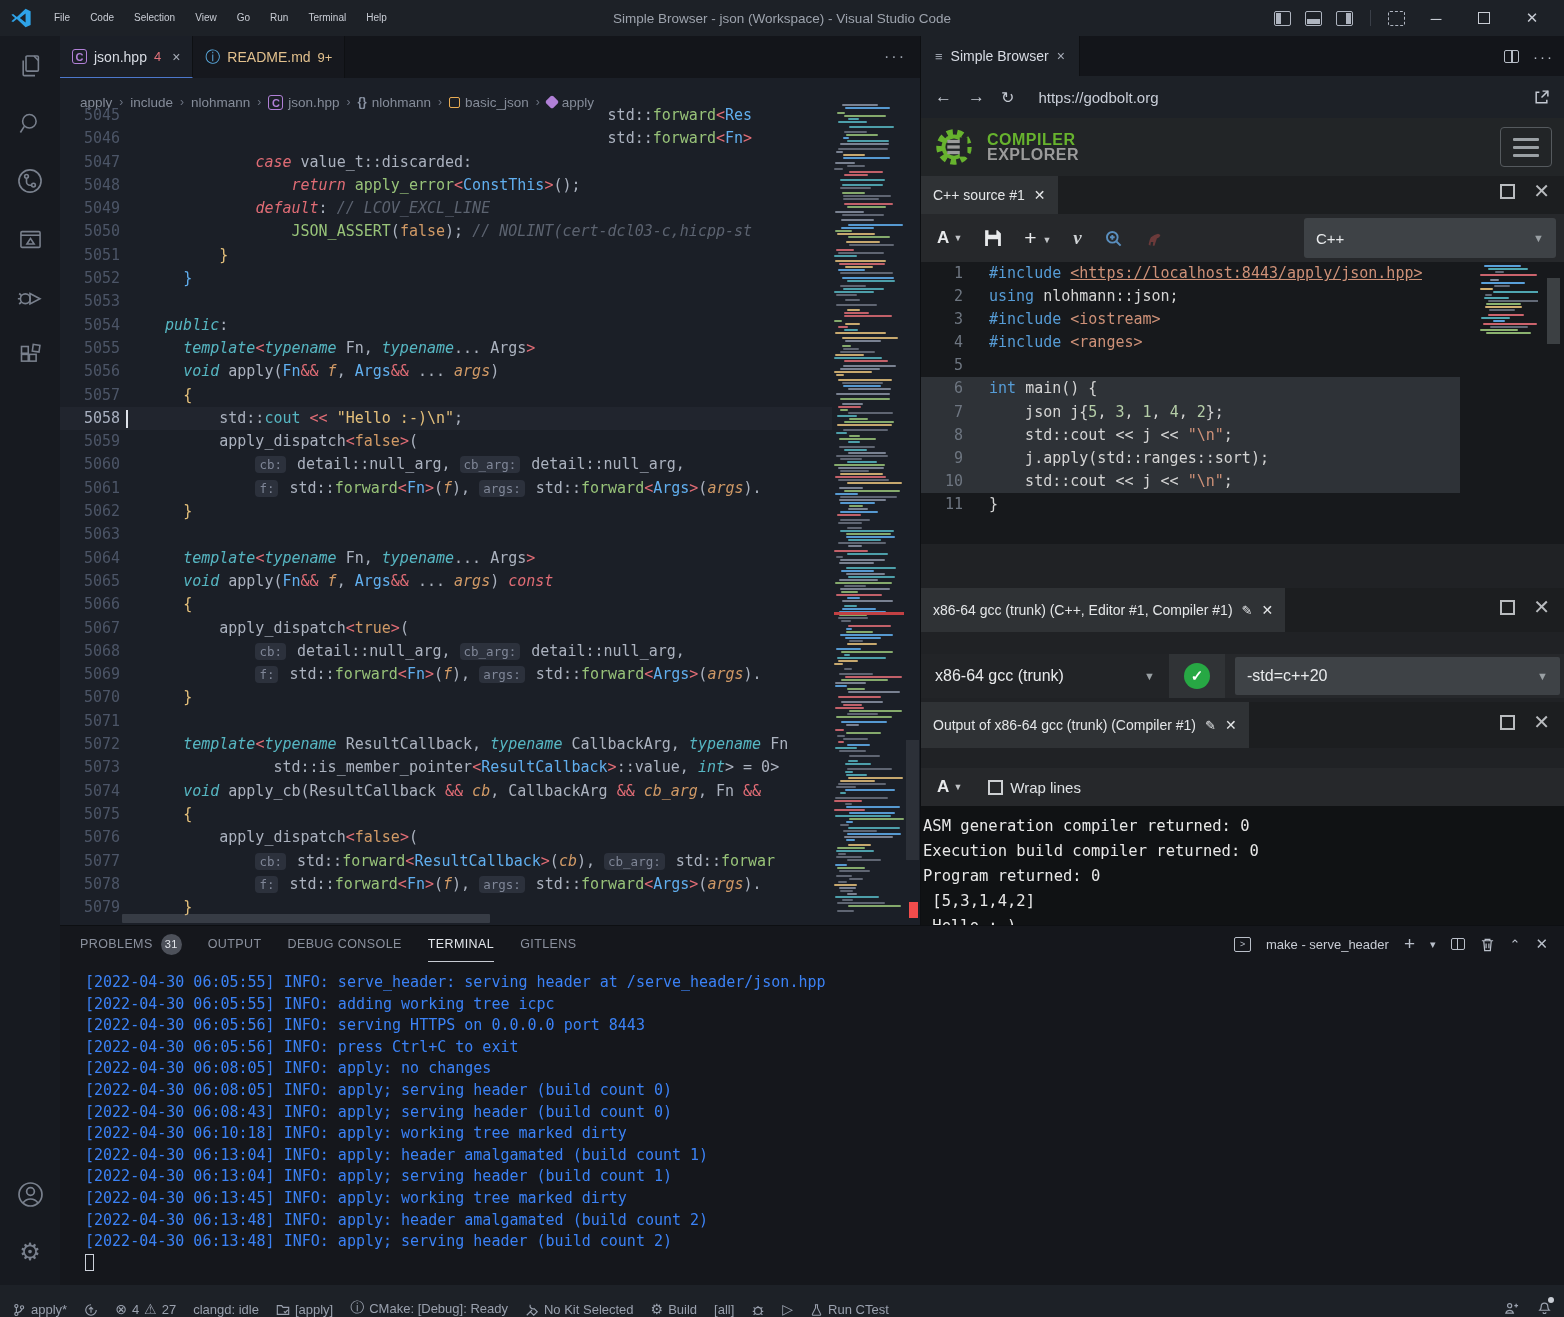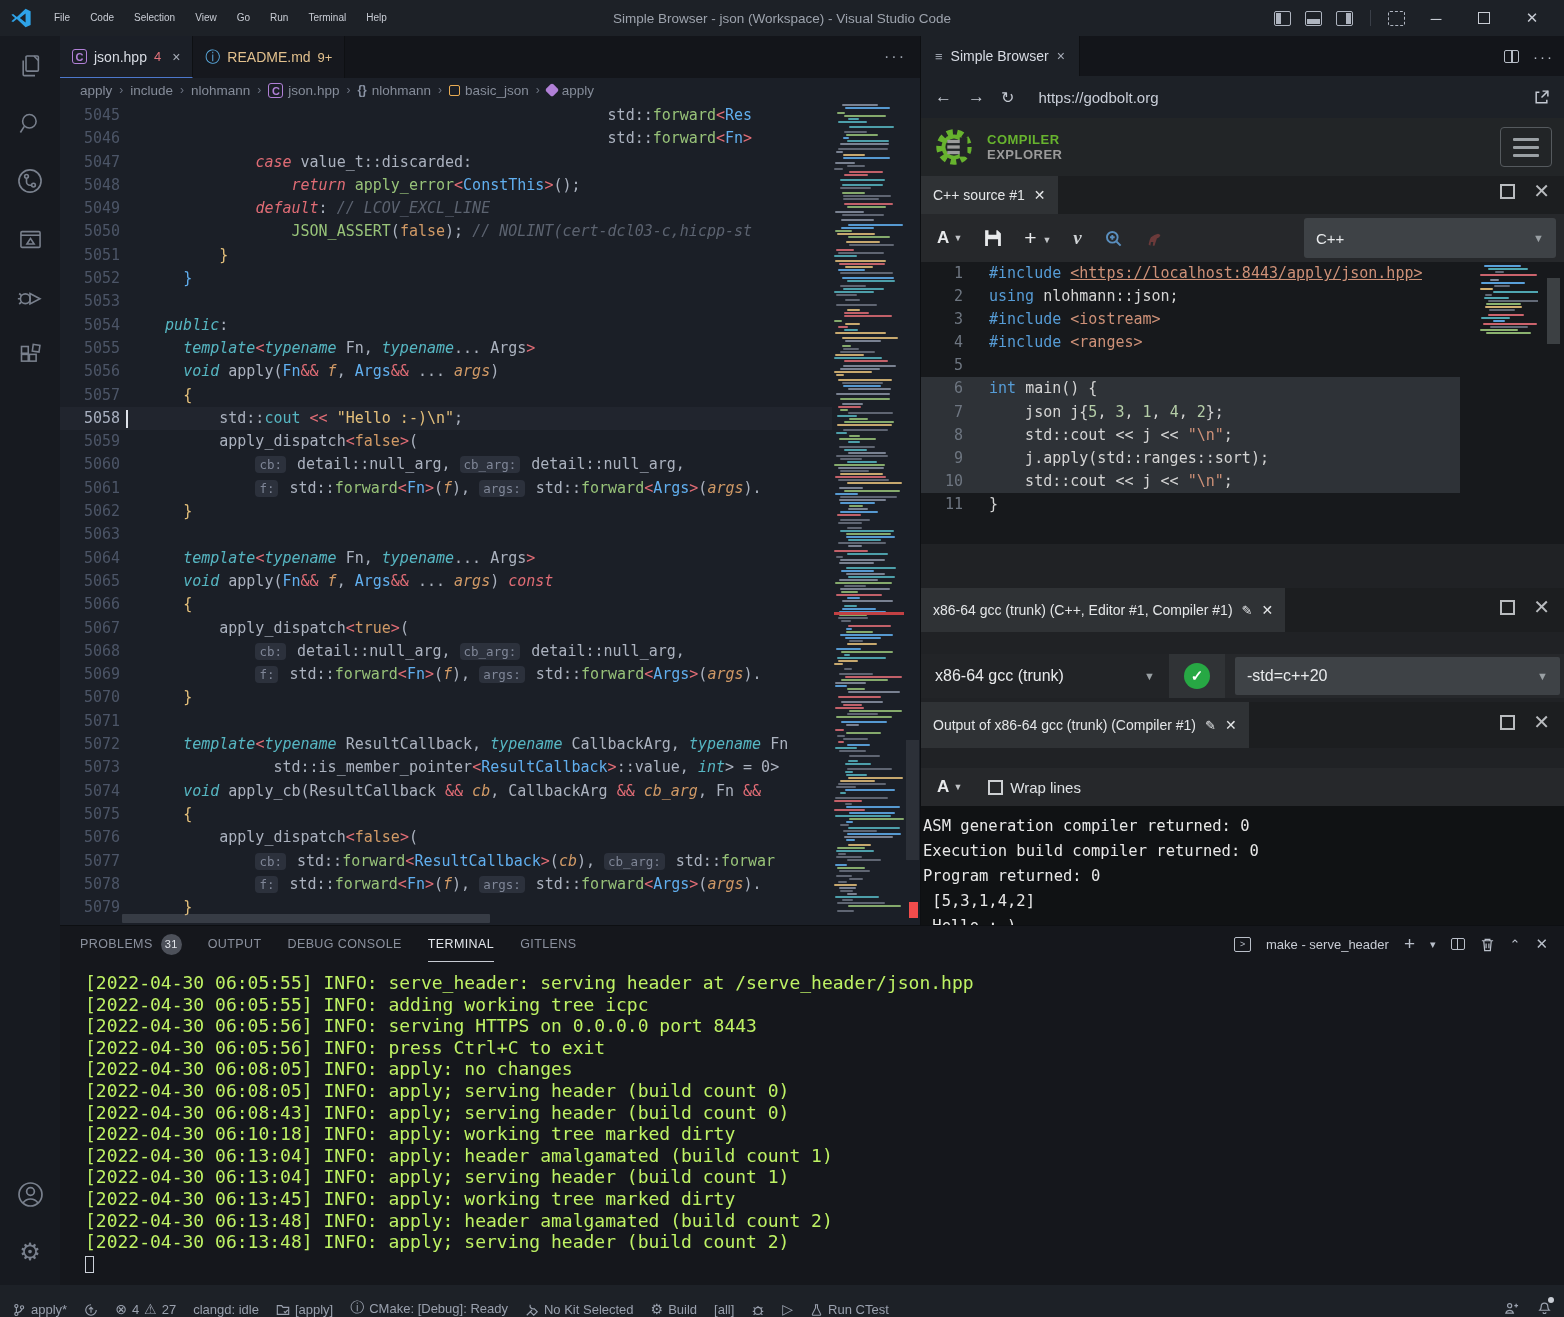--- a/index.html
+++ b/index.html
@@ -32,21 +32,21 @@
   .etab.active{background:#1b1f27;border-bottom:1px solid #4d78cc;}
   .etab.inactive{background:#16181e;}
   .etab .lbl1{color:#d8dce4;}
   .etab .cnt-err{color:#e0717a;font-size:13px;}
   .etab .lbl2{color:#e2c08d;}
   .etab .cnt-warn{color:#e2c08d;font-size:13px;}
   .etab .closex{color:#a9afba;font-size:14px;margin-left:4px;}
   .cpp-ico{width:15px;height:15px;border-radius:3px;color:#b180d7;font-weight:bold;font-size:11px;line-height:15px;text-align:center;border:1.5px solid #b180d7;}
   .info-ico{color:#5aa9dd;font-size:15px;}
   #tab-actions{position:absolute;right:14px;top:0;height:42px;display:flex;align-items:center;color:#9aa0ab;font-size:16px;letter-spacing:2px;}
-  #breadcrumb{height:24px;display:flex;align-items:center;padding-left:20px;font-size:13.5px;color:#858c99;background:#1b1f27;gap:3px;}
+  #breadcrumb{height:24px;display:flex;align-items:center;padding-left:20px;font-size:13.5px;color:#858c99;background:#1b1f27;gap:3px;margin-top:12px;}
   .bc-sep{color:#6b7280;padding:0 4px;font-size:12px;}
   .bc-item{display:flex;align-items:center;gap:5px;}
   .bc-ns{color:#8a93a4;font-weight:bold;font-size:12px;}
   .bc-class{width:11px;height:11px;border:1.6px solid #e8ab53;border-radius:2px;}
   .bc-method{width:10px;height:10px;background:#b180d7;transform:rotate(45deg);border-radius:2px;}
 
   #code-area{position:absolute;top:66px;left:0;right:0;bottom:0;font-family:"DejaVu Sans Mono",monospace;font-size:15px;}
   #code-rows{position:absolute;left:0;top:2px;right:88px;overflow:hidden;}
   .erow{display:flex;height:23.3px;line-height:23.3px;white-space:pre;position:relative;}
   .erow .lnum{width:60px;min-width:60px;text-align:right;color:#4c5567;padding-right:0;}
@@ -71,21 +71,21 @@
   #browser{left:920px;top:36px;width:644px;height:889px;background:#15171c;border-left:1px solid #0d0f12;}
   #b-tabs{height:40px;background:#13151a;display:flex;align-items:stretch;position:relative;}
   .btab{display:flex;align-items:center;gap:8px;background:#1d2127;padding:0 14px;font-size:14px;color:#d8dce4;border-right:1px solid #0e1013;}
   .btab .listico{color:#9aa0ab;font-size:13px;}
   #b-tab-actions{position:absolute;right:10px;top:0;height:40px;display:flex;align-items:center;gap:14px;color:#b6bcc6;}
   #b-nav{height:42px;background:#1d2127;display:flex;align-items:center;padding:0 14px;gap:16px;color:#c4c9d2;}
   #b-url{flex:1;font-size:15px;color:#c9ced8;padding-left:8px;}
   
   #ce{position:absolute;left:0;top:82px;right:0;bottom:0;background:#202225;}
   #ce-header{height:58px;background:#222527;display:flex;align-items:center;padding:0 10px;position:relative;}
-  #ce-logo-txt{margin-left:10px;font-weight:bold;font-family:"Liberation Sans",sans-serif;line-height:15px;font-size:13px;letter-spacing:.5px;}
+  #ce-logo-txt{margin-left:10px;font-weight:bold;font-family:"Liberation Sans",sans-serif;line-height:15px;font-size:16px;letter-spacing:.5px;}
   #ce-logo-txt .l1{color:#67b32e;display:block;}
   #ce-logo-txt .l2{color:#9b9b9b;display:block;}
   #ce-burger{position:absolute;right:12px;top:9px;width:52px;height:40px;border:1px solid #555a5e;border-radius:4px;display:flex;flex-direction:column;justify-content:center;gap:5px;align-items:center;}
   #ce-burger div{width:26px;height:3px;background:#9aa0a4;border-radius:1px;}
   .ce-tabrow{position:relative;height:38px;background:#1c1e20;}
   .ce-tab{position:absolute;left:0;top:0;height:100%;background:#2f3235;color:#e4e6e8;font-size:14px;display:flex;align-items:center;gap:9px;padding:0 12px;}
   .ce-tab .x{color:#e4e6e8;font-size:14px;}
   .ce-winbtns{position:absolute;right:14px;top:8px;display:flex;gap:18px;align-items:center;color:#b9bcbf;}
   .ce-max{width:15px;height:15px;border:2px solid #b9bcbf;}
   .ce-x{font-size:20px;line-height:15px;color:#b9bcbf;}
@@ -118,21 +118,21 @@
   .out-line{height:25px;line-height:25px;white-space:pre;}
 
   
   #panel{left:60px;top:925px;width:1504px;height:360px;background:#15171c;border-top:1px solid #0d0f12;}
   #panel-tabs{height:36px;display:flex;align-items:flex-end;padding-left:20px;gap:26px;position:relative;}
   .ptab{font-size:12.5px;letter-spacing:.4px;color:#8b919e;display:flex;align-items:center;gap:8px;height:36px;line-height:36px;}
   .ptab.active{color:#e3e6eb;border-bottom:1.5px solid #c8ccd4;}
   .pbadge{background:#4d515a;color:#e3e6eb;font-size:11px;border-radius:50%;width:21px;height:21px;display:flex;align-items:center;justify-content:center;}
   #panel-actions{position:absolute;right:16px;top:0;height:36px;display:flex;align-items:center;gap:15px;color:#b9bfc9;font-size:14px;}
   .term-ico{width:17px;height:15px;border:1.4px solid #b9bfc9;border-radius:2px;font-size:9px;line-height:13px;text-align:center;color:#b9bfc9;}
-  #term-body{position:absolute;left:25px;top:46px;right:10px;bottom:6px;font-family:"DejaVu Sans Mono",monospace;font-size:18px;color:#bef264;overflow:hidden;}
+  #term-body{position:absolute;left:25px;top:46px;right:10px;bottom:6px;font-family:"DejaVu Sans Mono",monospace;font-size:15px;color:#3b82f6;overflow:hidden;}
   .tline{height:21.6px;line-height:21.6px;white-space:pre;}
   .tcursor{display:inline-block;width:9px;height:17px;border:1.4px solid #ccd1da;vertical-align:-3px;}
 
   
   #statusbar{left:0;top:1285px;width:1564px;height:32px;background:#1d2127;display:flex;align-items:flex-end;padding:0 12px;color:#9aa1ae;font-size:13px;}
   .sb-item{display:flex;align-items:center;gap:5px;margin-right:17px;white-space:nowrap;}
   .sb-right{margin-left:auto;display:flex;align-items:center;gap:18px;}
   .sb-glyph{font-size:14px;}
   #statusbar svg{stroke:#9aa1ae;fill:none;stroke-width:1.3;}
   .bell-dot{position:absolute;right:-2px;top:-2px;width:6px;height:6px;border-radius:50%;background:#c8ccd4;}

